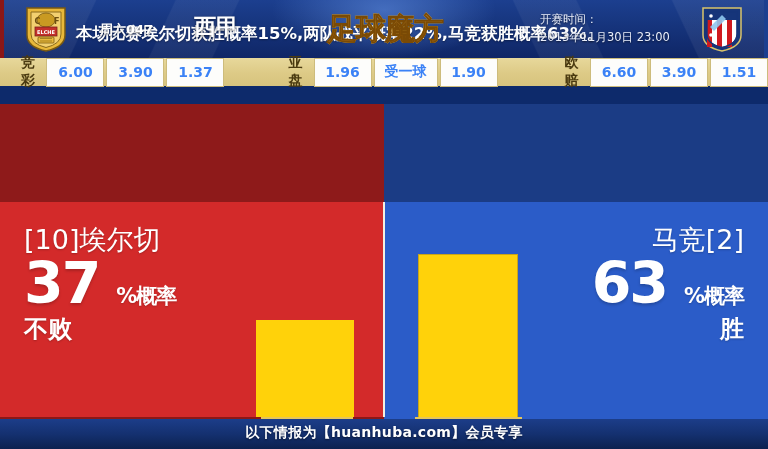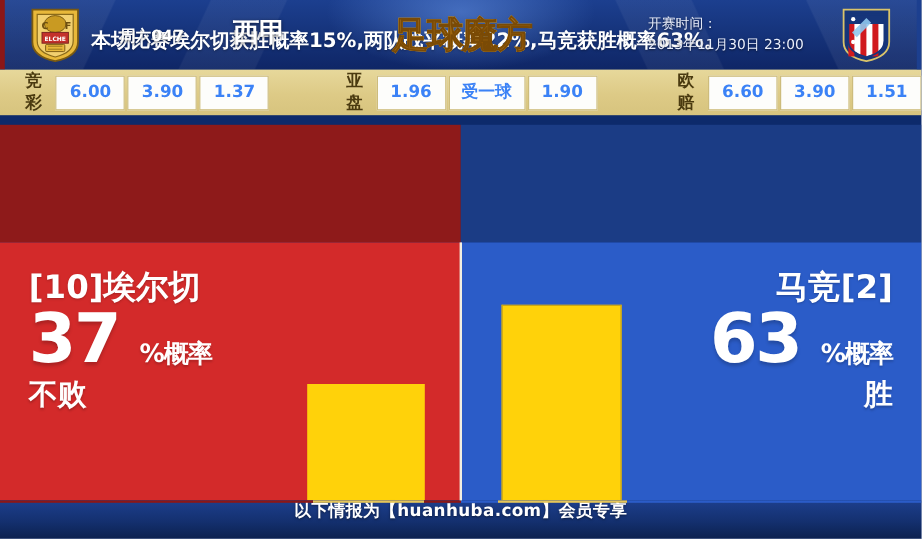--- a/index.html
+++ b/index.html
@@ -62,21 +62,21 @@
     position:relative;
   }
 
   .kickoff{
     position:absolute;left:540px;top:11px;z-index:5;color:#e9eefb;
     font-size:11.5px;line-height:1.55;text-shadow:0 1px 2px rgba(0,0,0,.6);
   }
 
   
   .odds-bar{
-    position:absolute;left:0;top:58px;width:768px;height:38px;
+    position:absolute;left:0;top:58px;width:768px;height:28px;
     background:linear-gradient(180deg,#e7d89b 0%,#ddca86 55%,#d7c47e 100%);
     display:flex;align-items:center;
   }
   .odds-group{display:flex;align-items:center;height:27px;}
   .odds-label{
     font-size:14px;font-weight:bold;color:#4a3a10;padding:0 7px;letter-spacing:1px;
   }
   .odds-box{
     height:27px;min-width:44px;padding:0 6px;margin-left:2px;
     background:#fdfdfb;border:1px solid #cdbc7c;
@@ -105,21 +105,21 @@
   .panel-blue{width:384px;height:215px;background:#2b5cc8;position:relative;}
   .panel-divider{
     position:absolute;left:383px;top:202px;width:2px;height:215px;background:#f3efe0;z-index:4;
   }
 
   .team-block{position:absolute;color:#fff;}
   .team-block.left{left:24px;top:24px;text-align:left;}
   .team-block.right{right:24px;top:24px;text-align:right;}
 
   .team-name{
-    font-size:27px;font-weight:bold;line-height:1.05;letter-spacing:0px;
+    font-size:27px;font-weight:normal;line-height:1.05;letter-spacing:0px;
     text-shadow:0 1px 2px rgba(0,0,0,.22);
   }
   .pct-line{display:flex;align-items:baseline;gap:5px;margin-top:1px;}
   .team-block.right .pct-line{justify-content:center;}
   .pct-num{
     font-size:57px;font-weight:bold;line-height:1.0;letter-spacing:-2px;
     text-shadow:0 2px 3px rgba(0,0,0,.2);
   }
   .pct-suffix{
     font-size:21px;font-weight:bold;letter-spacing:-1px;
@@ -133,21 +133,21 @@
 
   
   .bar{position:absolute;bottom:0;width:98px;background:#ffd20a;}
   .bar-left{left:256px;height:97px;}
   .bar-right{left:418px;height:162px;border-left:1px solid #c9a518;border-right:1px solid #c9a518;border-top:1px solid #c9a518;}
 
   
   .footer{
     position:absolute;left:0;top:417px;width:768px;height:32px;
     background:linear-gradient(180deg,#1d3f8d 0%,#14306f 55%,#0c214f 100%);
-    display:flex;align-items:flex-start;justify-content:center;
+    display:flex;align-items:center;justify-content:center;
   }
   .footer:before{
     content:"";position:absolute;left:0;top:0;width:768px;height:2px;
     background:linear-gradient(90deg,#8b1717 0 34%,#e5c65a 34% 46%,#8b1717 46% 50%,
                #2b5cc8 50% 54%,#e5c65a 54% 68%,#2b5cc8 68% 100%);
   }
   .footer-text{
     color:#fff;font-size:14px;font-weight:bold;letter-spacing:.3px;
     text-shadow:0 1px 2px rgba(0,0,0,.5);
   }

